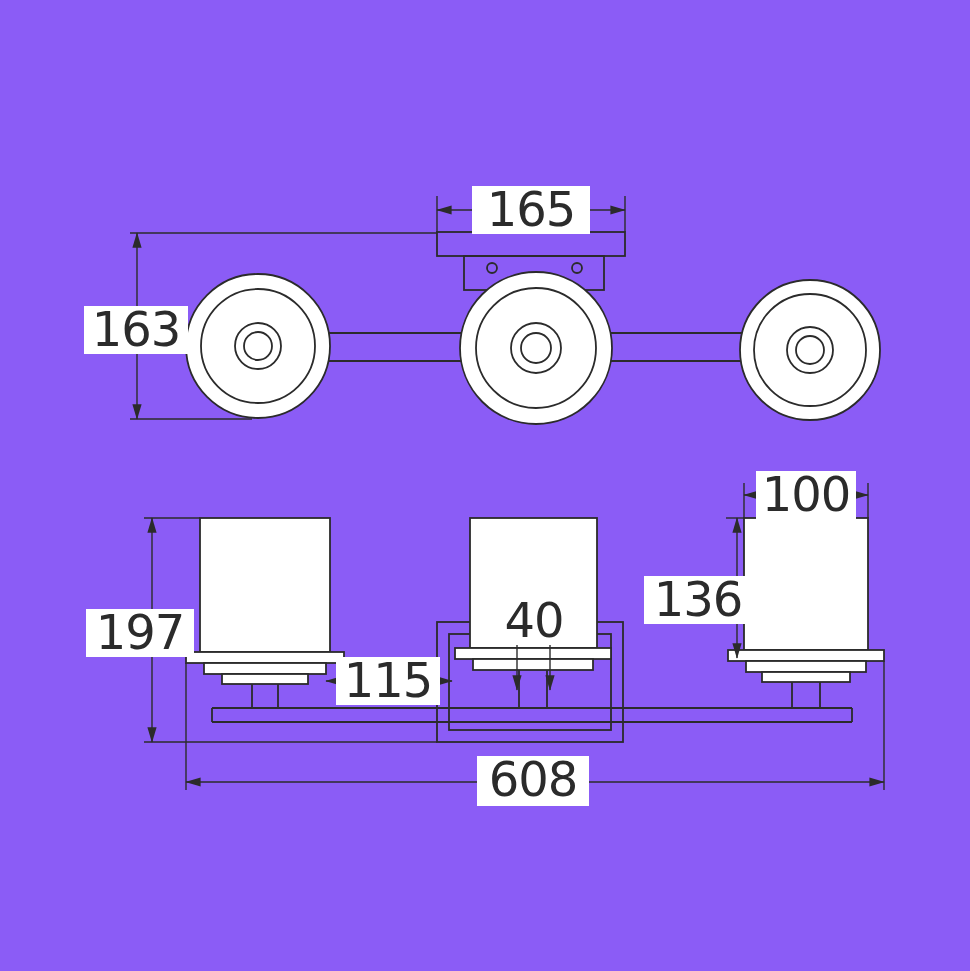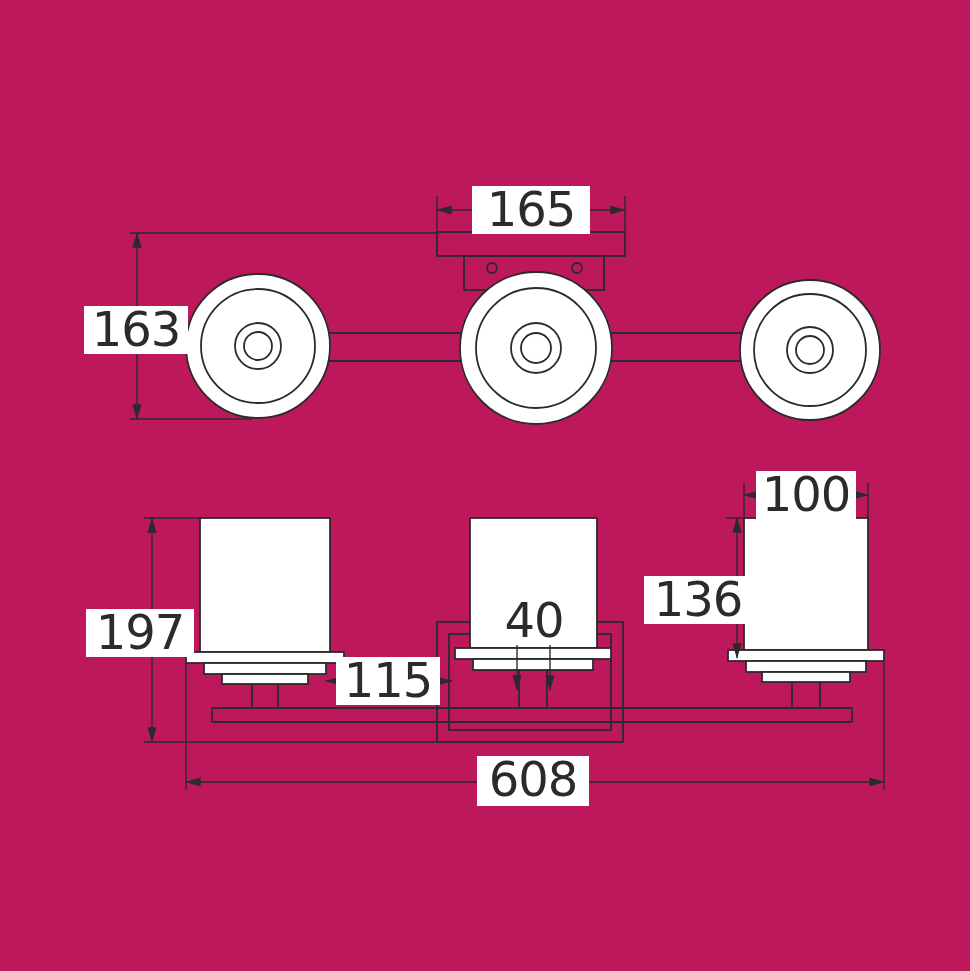--- a/index.html
+++ b/index.html
@@ -8,21 +8,21 @@
     background: #ffffff;
     width: 970px;
     height: 971px;
     overflow: hidden;
     font-family: "DejaVu Sans", sans-serif;
   }
   .canvas {
     position: relative;
     width: 970px;
     height: 971px;
-    background: #be185d;
+    background: #8b5cf6;
   }
   svg { display: block; }
   .geo {
     stroke: #2b2b2b;
     stroke-width: 1.8;
     fill: none;
   }
   .geo-fill {
     stroke: #2b2b2b;
     stroke-width: 1.8;

